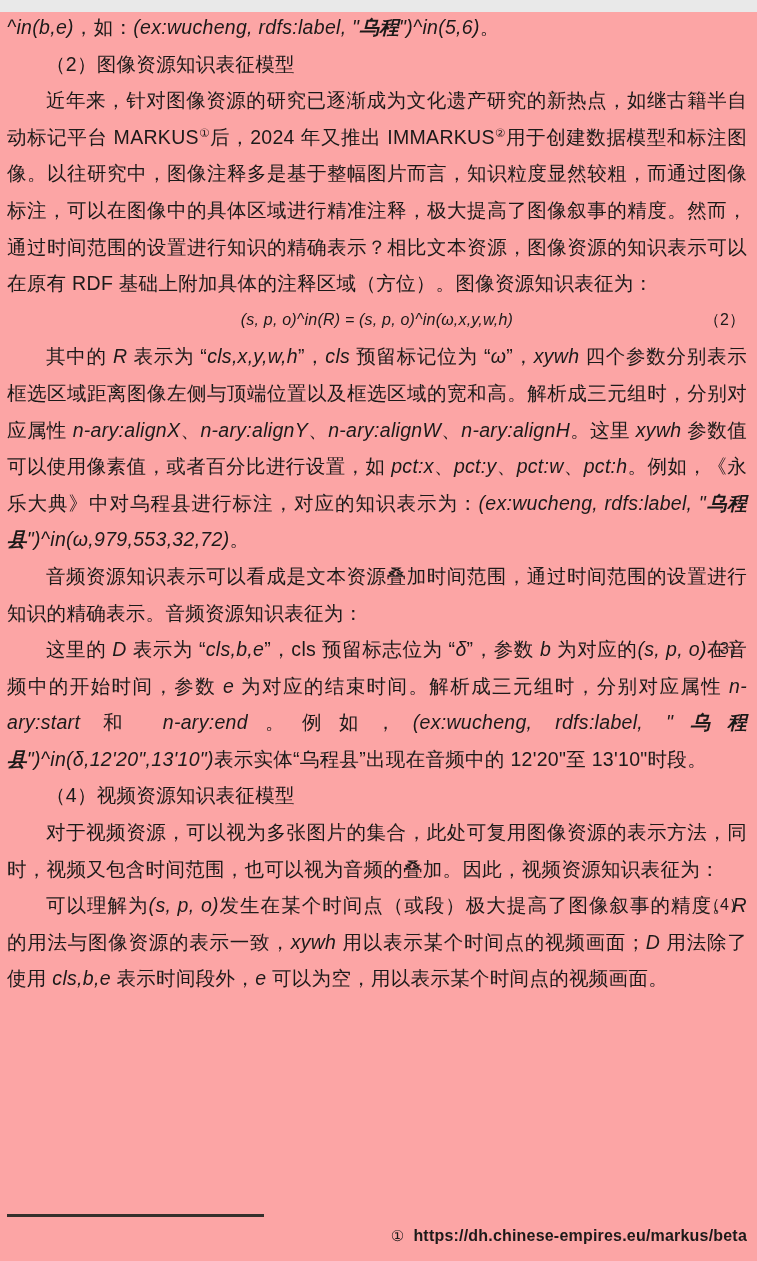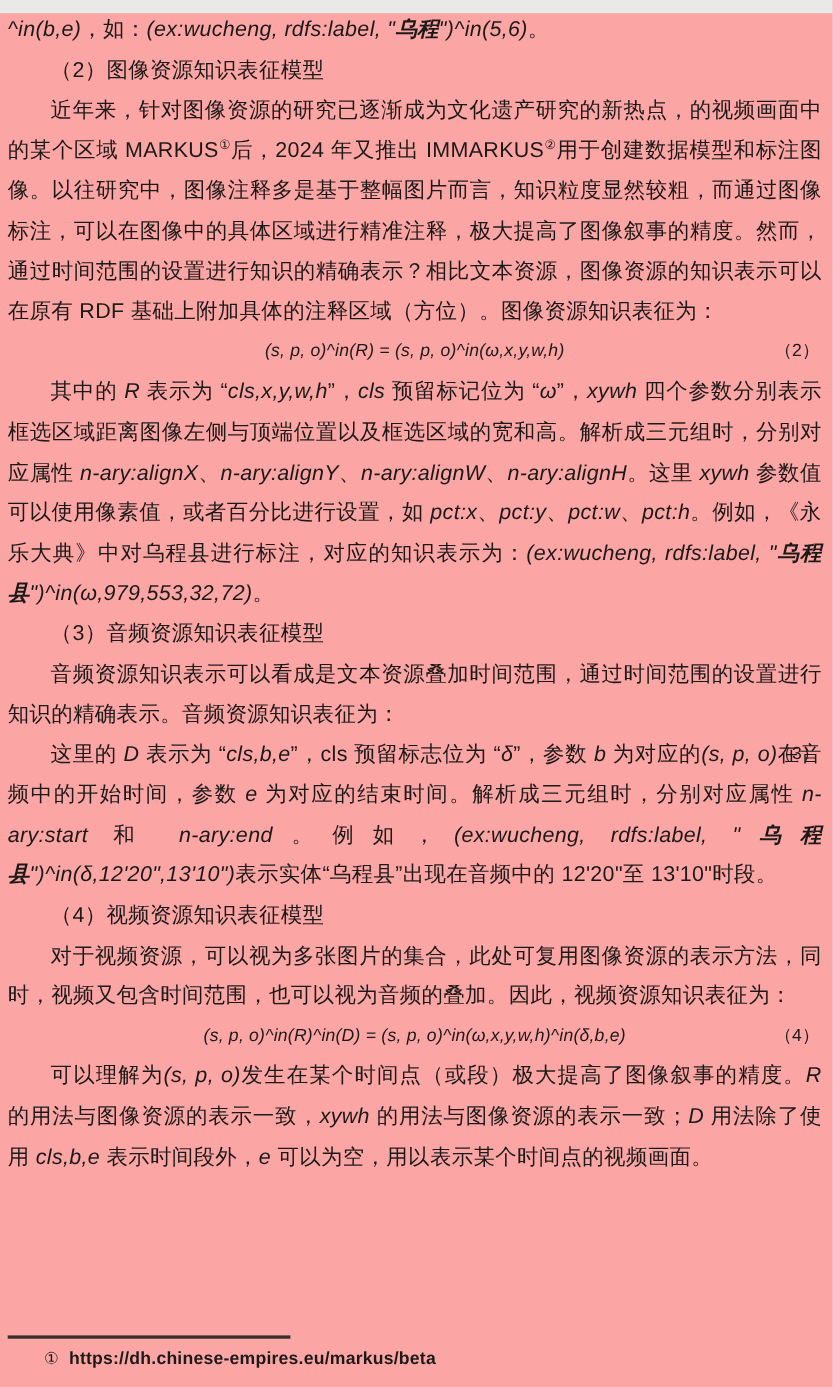--- a/index.html
+++ b/index.html
@@ -42,20 +42,21 @@
   .sup {
     font-size:0.60em;
     vertical-align:super;
     line-height:0;
     letter-spacing:0;
   }
   .footnotes {
     position:absolute;
     left:7px; right:10px;
     top:1202px;
+    text-align:right;
   }
   .fn-divider {
     width:257px; height:3px;
     background:#35302c;
     margin:0 0 7px 0;
   }
   .fn-row {
     font-size:16px;
     line-height:23.5px;
     padding-left:33px;
@@ -74,31 +75,30 @@
     background:linear-gradient(180deg, rgba(190,190,188,0) 0%, #c2c1bf 100%);
   }
 </style>
 </head>
 <body>
 
 <div class="page">
   <div id="doc" class="doc">
       <div class="para"><span class="it">^in(b,e)</span><span>，如：</span><span class="it">(ex:wucheng, rdfs:label, "</span><span class="it bd">乌程</span><span class="it">")^in(5,6)</span><span>。</span></div>
       <div class="para indent"><span>（2）图像资源知识表征模型</span></div>
-      <div class="para indent"><span>近年来，针对图像资源的研究已逐渐成为文化遗产研究的新热点，的视频画面中的某个区域 MARKUS</span><span class="sup">①</span><span>后，2024 年又推出 IMMARKUS</span><span class="sup">②</span><span>用于创建数据模型和标注图像。以往研究中，图像注释多是基于整幅图片而言，知识粒度显然较粗，而通过图像标注，可以在图像中的具体区域进行精准注释，极大提高了图像叙事的精度。然而，通过时间范围的设置进行知识的精确表示？相比文本资源，图像资源的知识表示可以在原有 RDF 基础上附加具体的注释区域（方位）。图像资源知识表征为：</span></div>
+      <div class="para indent"><span>近年来，针对图像资源的研究已逐渐成为文化遗产研究的新热点，如继古籍半自动标记平台 MARKUS</span><span class="sup">①</span><span>后，2024 年又推出 IMMARKUS</span><span class="sup">②</span><span>用于创建数据模型和标注图像。以往研究中，图像注释多是基于整幅图片而言，知识粒度显然较粗，而通过图像标注，可以在图像中的具体区域进行精准注释，极大提高了图像叙事的精度。然而，通过时间范围的设置进行知识的精确表示？相比文本资源，图像资源的知识表示可以在原有 RDF 基础上附加具体的注释区域（方位）。图像资源知识表征为：</span></div>
       <div class="formula-row"><span class="formula"><span class="it">(s, p, o)^in(R) = (s, p, o)^in(ω,x,y,w,h)</span></span><span class="eqnum">（2）</span></div>
       <div class="para indent"><span>其中的 </span><span class="it">R</span><span> 表示为 “</span><span class="it">cls,x,y,w,h</span><span>”，</span><span class="it">cls</span><span> 预留标记位为 “</span><span class="it">ω</span><span>”，</span><span class="it">xywh</span><span> 四个参数分别表示框选区域距离图像左侧与顶端位置以及框选区域的宽和高。解析成三元组时，分别对应属性 </span><span class="it">n-ary:alignX</span><span>、</span><span class="it">n-ary:alignY</span><span>、</span><span class="it">n-ary:alignW</span><span>、</span><span class="it">n-ary:alignH</span><span>。这里 </span><span class="it">xywh</span><span> 参数值可以使用像素值，或者百分比进行设置，如 </span><span class="it">pct:x</span><span>、</span><span class="it">pct:y</span><span>、</span><span class="it">pct:w</span><span>、</span><span class="it">pct:h</span><span>。例如，《永乐大典》中对乌程县进行标注，对应的知识表示为：</span><span class="it">(ex:wucheng, rdfs:label, "</span><span class="it bd">乌程县</span><span class="it">")^in(ω,979,553,32,72)</span><span>。</span></div>
-      <div class="para indent"><span>（3）音频资源知识表征模型</span></div>
       <div class="para indent"><span>音频资源知识表示可以看成是文本资源叠加时间范围，通过时间范围的设置进行知识的精确表示。音频资源知识表征为：</span></div>
       <div class="formula-row"><span class="eqnum">（3）</span></div>
       <div class="para indent"><span>这里的 </span><span class="it">D</span><span> 表示为 “</span><span class="it">cls,b,e</span><span>”，cls 预留标志位为 “</span><span class="it">δ</span><span>”，参数 </span><span class="it">b</span><span> 为对应的</span><span class="it">(s, p, o)</span><span>在音频中的开始时间，参数 </span><span class="it">e</span><span> 为对应的结束时间。解析成三元组时，分别对应属性 </span><span class="it">n-ary:start</span><span> 和 </span><span class="it">n-ary:end</span><span>。例如，</span><span class="it">(ex:wucheng, rdfs:label, "</span><span class="it bd">乌程县</span><span class="it">")^in(δ,12'20",13'10")</span><span>表示实体“乌程县”出现在音频中的 12'20"至 13'10"时段。</span></div>
       <div class="para indent"><span>（4）视频资源知识表征模型</span></div>
       <div class="para indent"><span>对于视频资源，可以视为多张图片的集合，此处可复用图像资源的表示方法，同时，视频又包含时间范围，也可以视为音频的叠加。因此，视频资源知识表征为：</span></div>
-      <div class="formula-row"><span class="formula"><span class="it">(s, p, o)^in(R)^in(D) = (s, p, o)^in(ω,x,y,w,h)^in(δ,b,e)</span></span><span class="eqnum">（4）</span></div>
-      <div class="para indent"><span>可以理解为</span><span class="it">(s, p, o)</span><span>发生在某个时间点（或段）极大提高了图像叙事的精度。</span><span class="it">R</span><span> 的用法与图像资源的表示一致，</span><span class="it">xywh</span><span> 的用法与图像资源的表示一致；</span><span class="it">D</span><span> 用法除了使用 </span><span class="it">cls,b,e</span><span> 表示时间段外，</span><span class="it">e</span><span> 可以为空，用以表示某个时间点的视频画面。</span></div>
+      <div class="formula-row"><span class="eqnum">（4）</span></div>
+      <div class="para indent"><span>可以理解为</span><span class="it">(s, p, o)</span><span>发生在某个时间点（或段）极大提高了图像叙事的精度。</span><span class="it">R</span><span> 的用法与图像资源的表示一致，</span><span class="it">xywh</span><span> 用以表示某个时间点的视频画面；</span><span class="it">D</span><span> 用法除了使用 </span><span class="it">cls,b,e</span><span> 表示时间段外，</span><span class="it">e</span><span> 可以为空，用以表示某个时间点的视频画面。</span></div>
     </div>
   <div class="footnotes">
     <div class="fn-divider"></div>
     <div id="fnList">
         <div class="fn-row"><span class="fn-marker">①</span><span class="fn-url">https://dh.chinese-empires.eu/markus/beta</span></div>
       </div>
   </div>
   <div class="bottom-edge"></div>
 </div>
 

